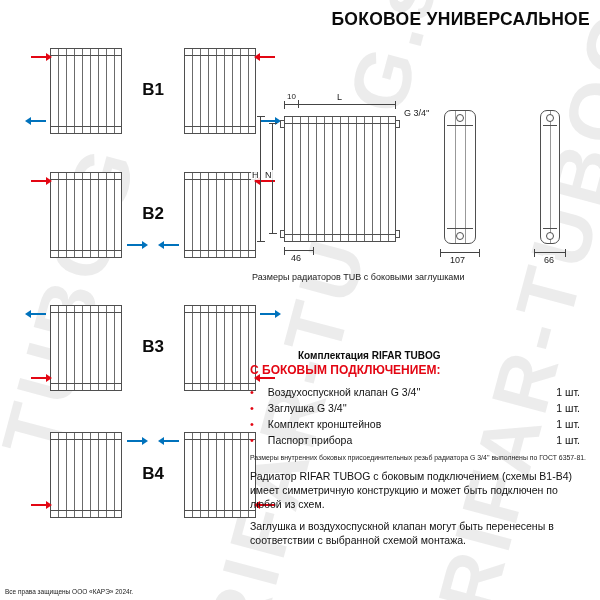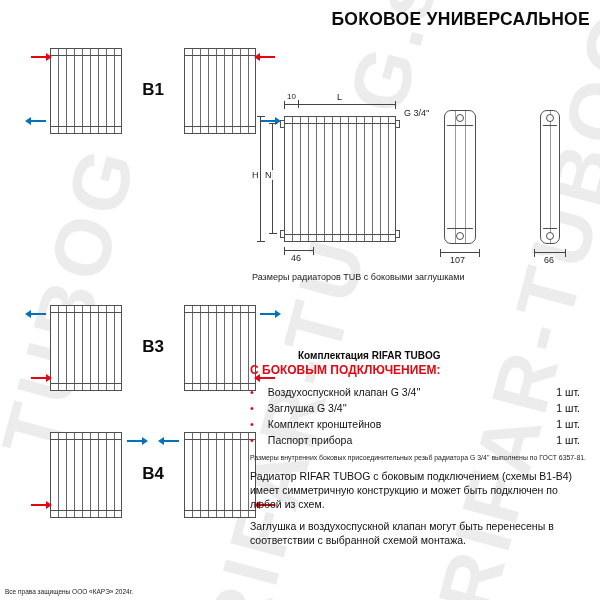--- a/index.html
+++ b/index.html
@@ -106,20 +106,29 @@
   <div class="scheme-row row-1">
     <div class="rad rad-l"></div>
     <div class="rad rad-r"></div>
     <div class="scheme-label">В1</div>
     <span class="arr red p-tl ptr-r"></span>
     <span class="arr blue p-bl ptr-l"></span>
     <span class="arr red p-tr ptr-l"></span>
     <span class="arr blue p-br ptr-r"></span>
   </div>
 
+  <div class="scheme-row row-2">
+    <div class="rad rad-l"></div>
+    <div class="rad rad-r"></div>
+    <div class="scheme-label">В2</div>
+    <span class="arr red p-tl ptr-r"></span>
+    <span class="arr blue p-ib-l ptr-r"></span>
+    <span class="arr red p-tr ptr-l"></span>
+    <span class="arr blue p-ib-r ptr-l"></span>
+  </div>
 
   <div class="scheme-row row-3">
     <div class="rad rad-l"></div>
     <div class="rad rad-r"></div>
     <div class="scheme-label">В3</div>
     <span class="arr blue p-tl ptr-l"></span>
     <span class="arr red p-bl ptr-r"></span>
     <span class="arr blue p-tr ptr-r"></span>
     <span class="arr red p-br ptr-l"></span>
   </div>

